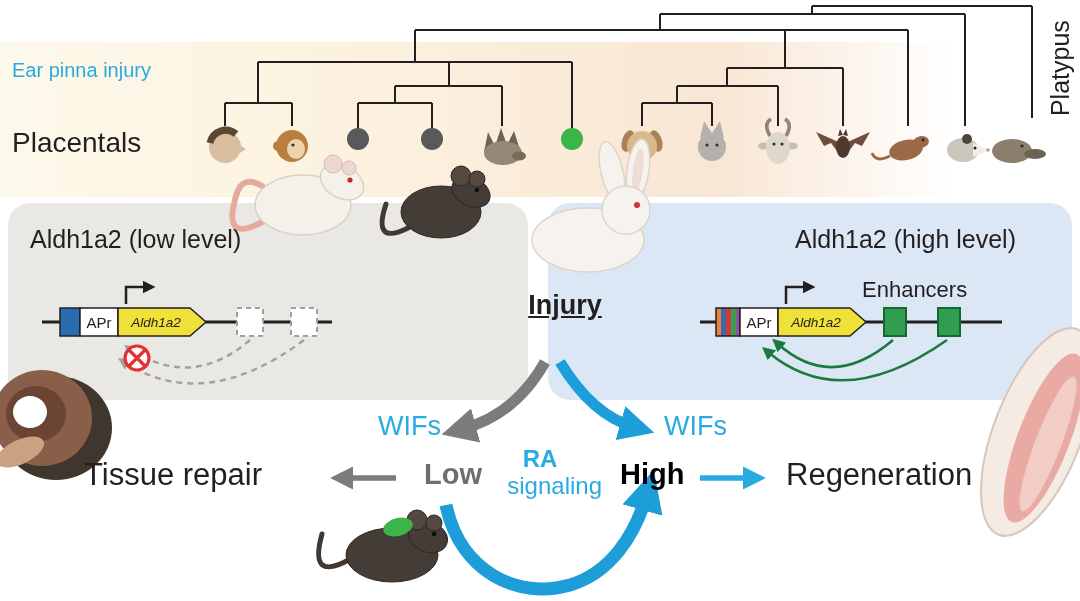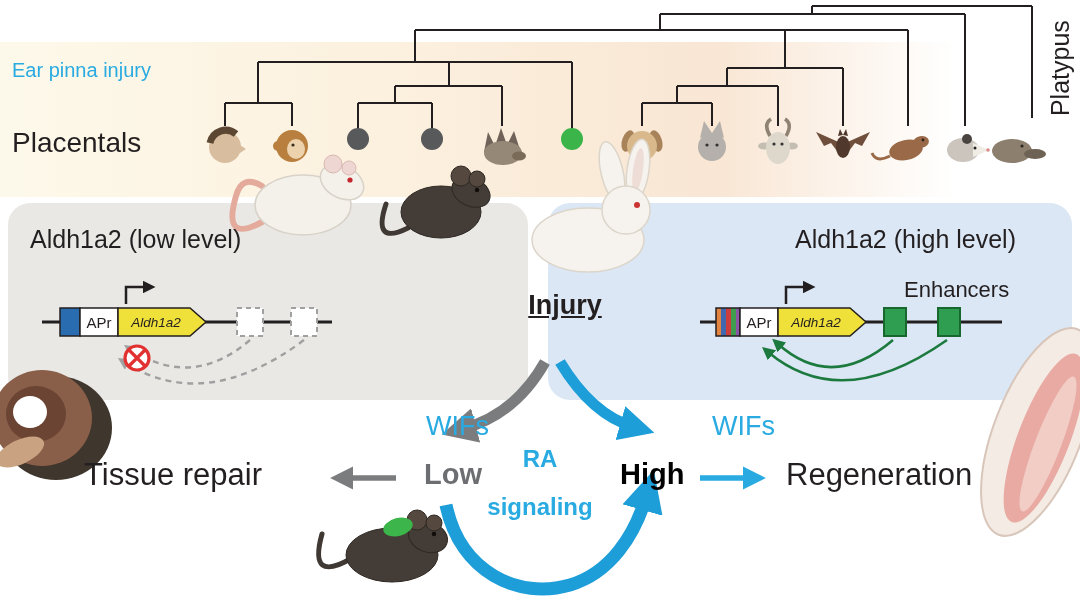--- a/index.html
+++ b/index.html
@@ -15,29 +15,29 @@
   .panel-low{left:8px;top:203px;width:520px;height:197px;background:#e9e8e5;}
   .panel-high{left:548px;top:203px;width:524px;height:197px;background:#dbe7f5;}
   .overlay{position:absolute;left:0;top:0;width:1080px;height:601px;}
   .label{position:absolute;line-height:1.05;white-space:nowrap;}
   .lbl-injury-band{left:12px;top:60px;font-size:20px;color:#29abe2;}
   .lbl-placentals{left:12px;top:128px;font-size:28px;color:#231f20;}
   .lbl-platypus{left:1008px;top:55px;width:104px;text-align:center;font-size:25px;transform:rotate(-90deg);}
   .lbl-panel-title{font-size:25px;color:#231f20;}
   .lbl-low-title{left:30px;top:226px;}
   .lbl-high-title{left:795px;top:226px;}
-  .lbl-enhancers{left:862px;top:278px;font-size:22px;margin-left:42px;}
+  .lbl-enhancers{left:862px;top:278px;font-size:22px;}
   .lbl-injury{left:510px;top:291px;width:110px;text-align:center;font-size:27px;font-weight:bold;text-decoration:underline;}
-  .lbl-wifs{font-size:27px;color:#29abe2;font-weight:500;margin-left:48px;}
+  .lbl-wifs{font-size:27px;color:#29abe2;font-weight:500;}
   .lbl-wifs-left{left:378px;top:412px;}
   .lbl-wifs-right{left:664px;top:412px;}
   .lbl-low{left:424px;top:459px;font-size:29px;font-weight:bold;color:#6d6e71;}
   .lbl-high{left:620px;top:459px;font-size:29px;font-weight:bold;color:#000000;}
   .lbl-ra1{left:500px;top:446px;width:80px;text-align:center;font-size:24px;font-weight:bold;color:#29abe2;}
-  .lbl-ra2{left:478px;top:494px;width:124px;text-align:center;font-size:24px;font-weight:bold;color:#29abe2;}
+  .lbl-ra2{left:478px;top:473px;width:124px;text-align:right;font-size:24px;font-weight:normal;color:#29abe2;}
   .lbl-repair{left:84px;top:459px;font-size:31px;}
   .lbl-regen{left:786px;top:459px;font-size:31px;}
 </style>
 </head>
 <body>
 
 <div class="canvas">
 
   <div class="band"></div>
   <div class="panel panel-low"></div>

